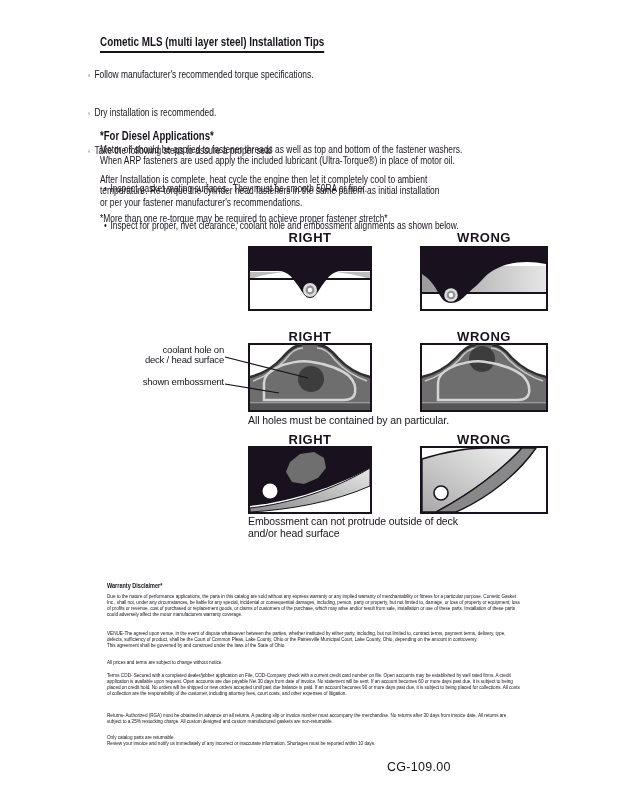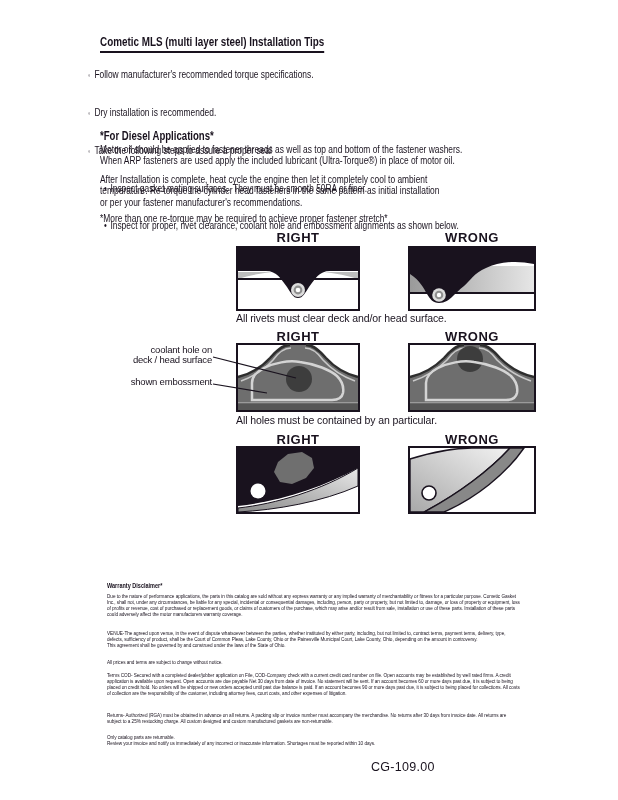--- a/index.html
+++ b/index.html
@@ -19,38 +19,38 @@
   .bullets{left:88px;top:44px;font-size:10.5px;line-height:12px;white-space:pre;}
   .b-row{display:flex;align-items:baseline;}
   .b-mark{width:8px;font-size:8px;}
   .b-mark.dot{font-size:10px;margin-left:20px;}
   .sec-h{left:100px;top:119px;font-size:12px;font-weight:bold;white-space:pre;}
   .para{font-size:10.5px;line-height:11.5px;white-space:pre-line;}
   .p1{left:100px;top:133px;}
   .p2{left:100px;top:163px;}
   .p3{left:100px;top:202px;}
   
-  .diagrams{left:0;top:228px;width:596px;height:335px;}
+  .diagrams{left:12px;top:228px;width:596px;height:335px;}
   .fig-label{position:absolute;font-size:13px;font-weight:bold;letter-spacing:0.5px;text-align:center;}
   .fig{position:absolute;}
   .fig svg{display:block;}
   .caption{position:absolute;font-size:10.5px;letter-spacing:-0.1px;line-height:11.5px;white-space:pre-line;}
   .annot{position:absolute;font-size:9.5px;line-height:9.5px;text-align:right;width:150px;white-space:pre-line;letter-spacing:-0.2px;}
   .overlay{position:absolute;left:0;top:0;pointer-events:none;}
   
   .warranty-h{left:107px;top:575px;font-size:6.5px;font-weight:bold;transform:scaleX(0.85);transform-origin:0 0;white-space:pre;}
   .fine{font-size:5.7px;line-height:6.15px;letter-spacing:-0.05px;width:505px;
         transform:scaleX(0.82);transform-origin:0 0;white-space:pre-line;}
   .w1{left:107px;top:587px;}
   .w2{left:107px;top:624px;}
   .w3{left:107px;top:653px;}
   .w4{left:107px;top:666px;}
   .w5{left:107px;top:706px;}
   .w6{left:107px;top:728px;}
-  .docnum{left:371px;top:760px;font-size:12.5px;letter-spacing:0.3px;}
+  .docnum{left:387px;top:760px;font-size:12.5px;letter-spacing:0.3px;}
 </style>
 </head>
 <body>
 
 <div>
 
   <h1 class="abs title">Cometic MLS (multi layer steel) Installation Tips</h1>
 
   <div class="abs bullets cond">
     <div class="b-row"><span class="b-mark">◦</span><span>Follow manufacturer's recommended torque specifications.</span></div>
@@ -98,21 +98,20 @@
         <rect x="2" y="20" width="124" height="27" fill="url(#gW1)"></rect>
         <rect x="2" y="46" width="124" height="2" fill="#19121e"></rect>
         <rect x="2" y="48" width="124" height="15" fill="#ffffff"></rect>
         <path d="M2,2 H126 V18 C108,14 90,16 78,22 C66,27 62,35 56,40 C51,44 48,47 45,50 C41,54 37,57 31,57 C25,57 22,53 19,48 C16,43 12,34 2,28 Z" fill="#19121e"></path>
         <circle cx="31" cy="49" r="6.8" fill="#dcdcdc"></circle>
         <circle cx="31" cy="49" r="4.3" fill="#8f8f8f"></circle>
         <circle cx="31" cy="49" r="2.2" fill="#ffffff"></circle>
       </svg>
     </div>
 
-    <div class="caption" style="left:236px;top:85px;">All rivets must clear deck and/or head surface.</div>
 
     <div class="fig-label" style="left:236px;top:101px;width:124px;">RIGHT</div>
     <div class="fig-label" style="left:408px;top:101px;width:128px;">WRONG</div>
 
     <div class="annot" style="left:62px;top:117px;text-align:right;">coolant hole on
 deck / head surface</div>
     <div class="annot" style="left:62px;top:149px;">shown embossment</div>
 
     <div class="fig" style="left:236px;top:115px;">
       <svg width="124" height="69" viewBox="0 0 124 69">
@@ -173,20 +172,22 @@
               <stop offset="1" stop-color="#f2f2f2"></stop>
           </linearGradient>
         </defs>
         <rect x="1" y="1" width="126" height="66" fill="#ffffff" stroke="#19121e" stroke-width="2"></rect>
         <path d="M2,13 C28,5 48,2 64,2 L102,2 C82,24 50,48 16,66 L2,66 Z" fill="url(#gW3)" stroke="#19121e" stroke-width="1.4"></path>
         <path d="M102,2 L116,2 C98,28 68,52 36,66 L16,66 C50,48 82,24 102,2 Z" fill="#888888" stroke="#19121e" stroke-width="1.4"></path>
         <circle cx="21" cy="47" r="7" fill="#ffffff" stroke="#19121e" stroke-width="1.6"></circle>
       </svg>
     </div>
 
+    <div class="caption" style="left:236px;top:288px;">Embossment can not protrude outside of deck
+and/or head surface</div>
 
     <svg class="overlay" width="618" height="335">
       <line x1="213" y1="129" x2="296" y2="150" stroke="#19121e" stroke-width="1.1"></line>
       <line x1="213" y1="156" x2="267" y2="165" stroke="#19121e" stroke-width="1.1"></line>
     </svg>
   </div>
 
   <h3 class="abs warranty-h">Warranty Disclaimer*</h3>
   <p class="abs fine w1">Due to the nature of performance applications, the parts in this catalog are sold without any express warranty or any implied warranty of merchantability or fitness for a particular purpose.  Cometic Gasket Inc., shall not, under any circumstances, be liable for any special, incidental or consequential damages, including, person, party or property, but not limited to, damage, or loss of property or equipment, loss of profits or revenue, cost of purchased or replacement goods, or claims of customers of the purchase, which may arise and/or result from sale, installation or use of these parts.  Installation of these parts could adversely affect the motor manufacturers warranty coverage.</p>
   <p class="abs fine w2">VENUE-The agreed upon venue, in the event of dispute whatsoever between the parties, whether instituted by either party, including, but not limited to, contract terms, payment terms, delivery, type, defects, sufficiency of product, shall be the Court of Common Pleas, Lake County, Ohio or the Painesville Municipal Court, Lake County, Ohio, depending on the amount in controversy.

